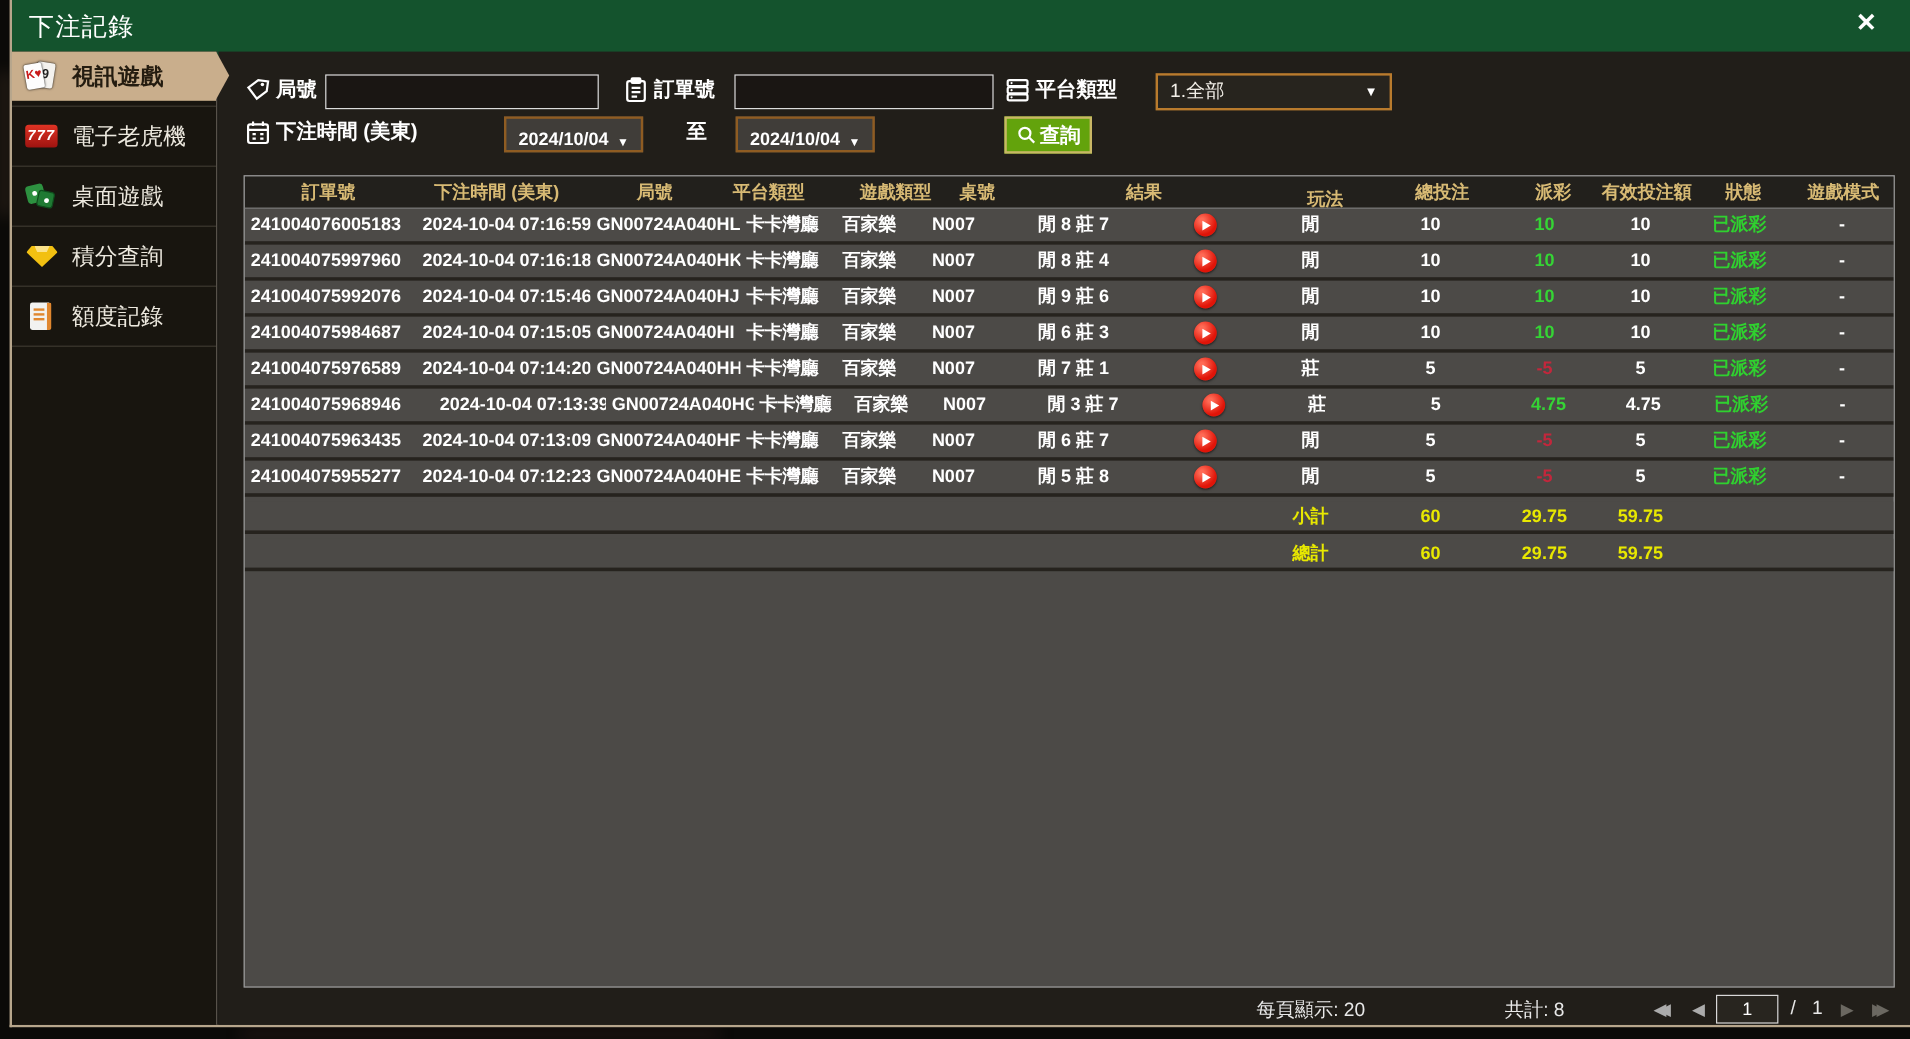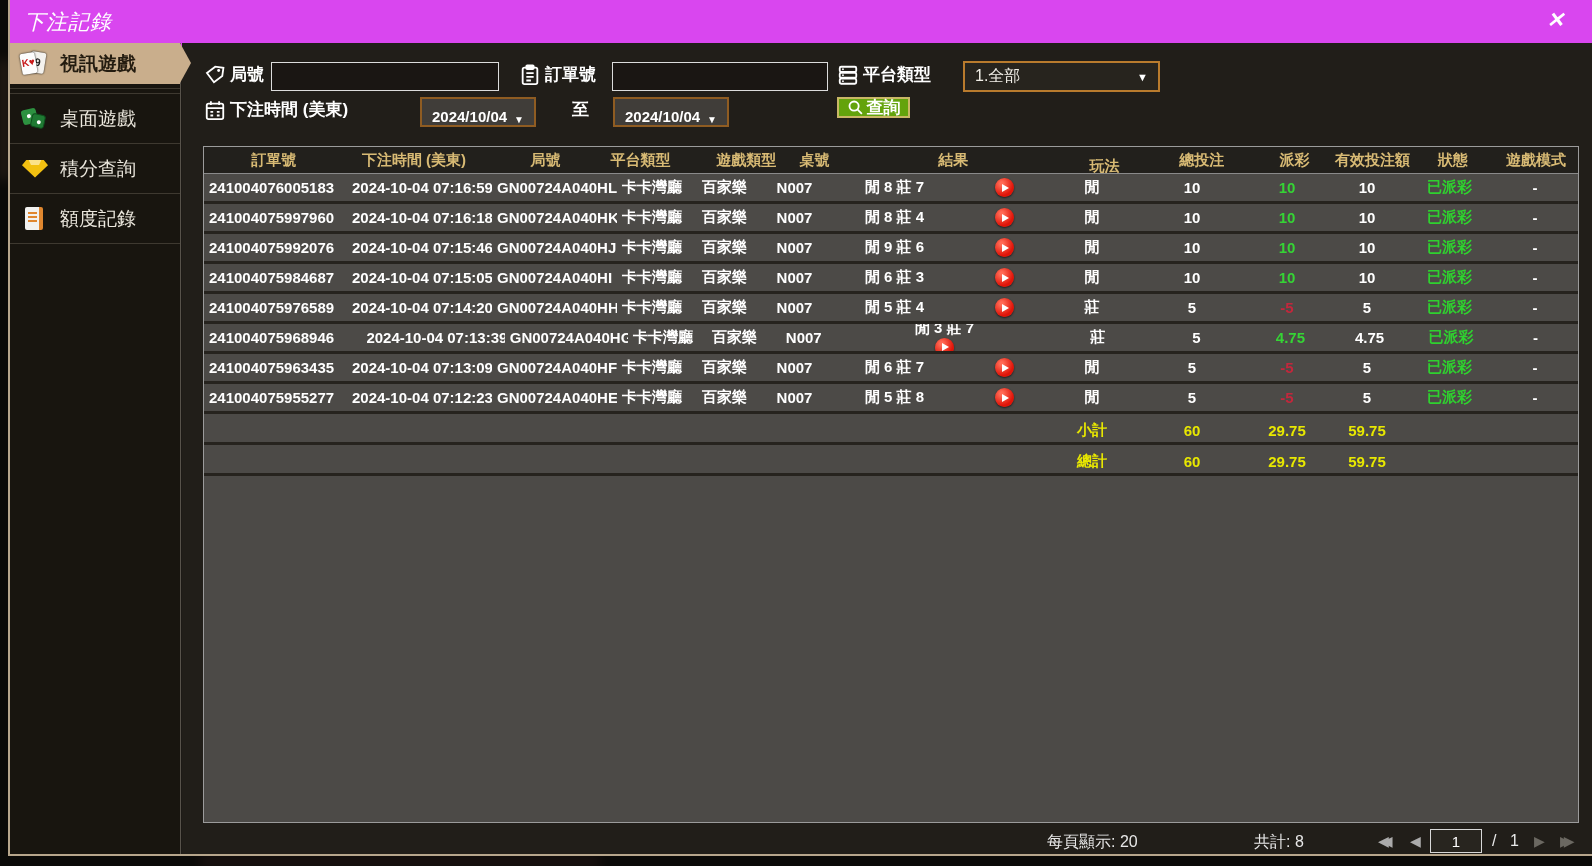--- a/index.html
+++ b/index.html
@@ -8,21 +8,21 @@
     width:1592px; height:866px; position:relative; overflow:hidden;
     background:#0b0a08; font-family:"Liberation Sans", sans-serif;
   }
   
   .bg-blob { position:absolute; filter:blur(6px); opacity:.35; }
 
   .modal {
     position:absolute; left:8px; top:0; width:1584px; height:856px;
     background:#1d1a16; border-left:2px solid #b7a68c; border-bottom:2px solid #b7a68c;
   }
-  .titlebar { position:absolute; left:0; top:0; right:0; height:56px; background:#d946ef; border-bottom:1px solid #8d8d8d;font-style:italic; }
+  .titlebar { position:absolute; left:0; top:0; right:0; height:56px; background:#14532d; border-bottom:1px solid #8d8d8d; }
   .title { position:absolute; left:14px; top:8px; font-size:21px; color:#ffffff; letter-spacing:1px; }
   .close { position:absolute; right:28px; top:8px; color:#ffffff; font-size:21px; font-weight:bold; cursor:pointer; line-height:24px; }
 
   
   .sidebar { position:absolute; left:0; top:43px; width:171px; bottom:0; background:#18150f; border-right:1px solid #57524a; }
   .side-item { position:relative; height:41px; display:flex; align-items:center; gap:10px; padding-left:10px; color:#ece8de; font-size:19px; cursor:pointer; }
   .side-sep { height:1px; background:#3e3930; margin:4px 0; }
   .side-item.active { background:#c9ae8c; color:#241c10; font-weight:bold; }
   .side-item.active::after {
     content:''; position:absolute; right:-11px; top:0; z-index:6;
@@ -43,21 +43,21 @@
 
   
   .main { position:absolute; left:172px; top:43px; right:0; bottom:0; background:#211e19; }
   .f-ico { position:absolute; width:22px; height:22px; }
   .f-label { position:absolute; color:#ffffff; font-weight:bold; font-size:17px; white-space:nowrap; }
   .f-input { position:absolute; height:29px; background:rgba(10,8,6,.3); border:1px solid #dcdcdc; color:#fff; font-size:15px; padding:0 6px; outline:none; }
   .date-btn { position:absolute; height:30px; width:116px; background:#403d39; border:2px solid #8f5c22; color:#fff; font-weight:bold; font-size:15px; display:flex; align-items:flex-end; justify-content:center; gap:7px; cursor:pointer; }
   .caret { font-size:10px; }
   .select { position:absolute; height:31px; width:197px; background:#27241e; border:2px solid #b97b2d; color:#f2efe8; font-size:16px; display:flex; align-items:center; padding:0 10px; cursor:pointer; }
   .select .caret { margin-left:auto; color:#fff; font-size:11px; }
-  .search-btn { position:absolute; height:21px; width:73px; background:#63a30c; border:2px solid #c9b765; color:#fff; font-size:17px; font-weight:bold; display:flex; align-items:center; justify-content:center; gap:3px; cursor:pointer; }
+  .search-btn { position:absolute; height:31px; width:73px; background:#63a30c; border:2px solid #c9b765; color:#fff; font-size:17px; font-weight:bold; display:flex; align-items:center; justify-content:center; gap:3px; cursor:pointer; }
 
   
   .table { position:absolute; left:21px; top:103px; width:1376px; height:677px; background:#4c4a47; border:1px solid #9b9b9b; overflow:hidden; }
   .thead { display:flex; height:27px; background:#22201c; color:#d8ba74; font-weight:bold; font-size:15px; align-items:center; border-bottom:1px solid #8a8a8a; }
   .trow  { display:flex; height:30px; background:#4c4a47; border-bottom:3px solid #26231e; color:#ffffff; font-size:15px; align-items:flex-end;font-weight:bold; }
   .cell { display:flex; align-items:center; justify-content:center; height:100%; overflow:hidden; white-space:nowrap; }
   .cell.left { justify-content:flex-start; padding-left:5px; }
   .res-txt { width:135px; text-align:center; }
   .res-btn { width:85px; display:flex; justify-content:center; }
   .play-icon { width:19px; height:19px; border-radius:50%; background:radial-gradient(circle at 35% 30%, #ff6a55 10%, #e01408 65%); display:flex; align-items:center; justify-content:center; cursor:pointer; box-shadow:0 1px 2px rgba(0,0,0,.6); }
@@ -92,20 +92,26 @@
 
   <div class="sidebar">
     <div class="side-item active">
       <span class="ic">
           <span class="card-back">9</span>
           <span class="card-front">K♥</span>
         </span>
       <span>視訊遊戲</span>
     </div>
     <div class="side-sep"></div>
+    <div class="side-item">
+      <span class="ic">
+          <span class="slot777">777</span>
+        </span>
+      <span>電子老虎機</span>
+    </div>
     <div class="side-sep"></div>
     <div class="side-item">
       <span class="ic">
           <span class="die1"></span>
           <span class="die2"></span>
         </span>
       <span>桌面遊戲</span>
     </div>
     <div class="side-sep"></div>
     <div class="side-item">
@@ -273,40 +279,40 @@
             <span class="cell" style="width: 86px;">-</span>
           </div>
           <div class="trow">
             <span class="cell left" style="width: 143px;">241004075976589</span>
             <span class="cell left" style="width: 145px;">2024-10-04 07:14:20</span>
             <span class="cell left" style="width: 125px;">GN00724A040HH</span>
             <span class="cell" style="width: 70px;">卡卡灣廳</span>
             <span class="cell" style="width: 75px;">百家樂</span>
             <span class="cell" style="width: 65px;">N007</span>
             <span class="cell" style="width: 220px;">
-              <span class="res-txt">閒 5 莊 4</span>
+              <span class="res-txt">閒 7 莊 1</span>
               <span class="res-btn">
                 <span class="play-icon"></span>
               </span>
             </span>
             <span class="cell" style="width: 90px;">莊</span>
             <span class="cell" style="width: 110px;">5</span>
             <span class="cell neg" style="width: 80px;">-5</span>
             <span class="cell" style="width: 80px;">5</span>
             <span class="cell status-g" style="width: 85px;">已派彩</span>
             <span class="cell" style="width: 86px;">-</span>
           </div>
           <div class="trow">
             <span class="cell left" style="width: 143px;">241004075968946</span>
             <span class="cell left" style="width: 145px; margin-left: 16px;">2024-10-04 07:13:39</span>
             <span class="cell left" style="width: 125px;">GN00724A040HG</span>
             <span class="cell" style="width: 70px;">卡卡灣廳</span>
             <span class="cell" style="width: 75px;">百家樂</span>
             <span class="cell" style="width: 65px;">N007</span>
-            <span class="cell" style="width: 220px; flex-direction: column;">
+            <span class="cell" style="width: 220px;">
               <span class="res-txt">閒 3 莊 7</span>
               <span class="res-btn">
                 <span class="play-icon"></span>
               </span>
             </span>
             <span class="cell" style="width: 90px;">莊</span>
             <span class="cell" style="width: 110px;">5</span>
             <span class="cell pos" style="width: 80px;">4.75</span>
             <span class="cell" style="width: 80px;">4.75</span>
             <span class="cell status-g" style="width: 85px;">已派彩</span>

